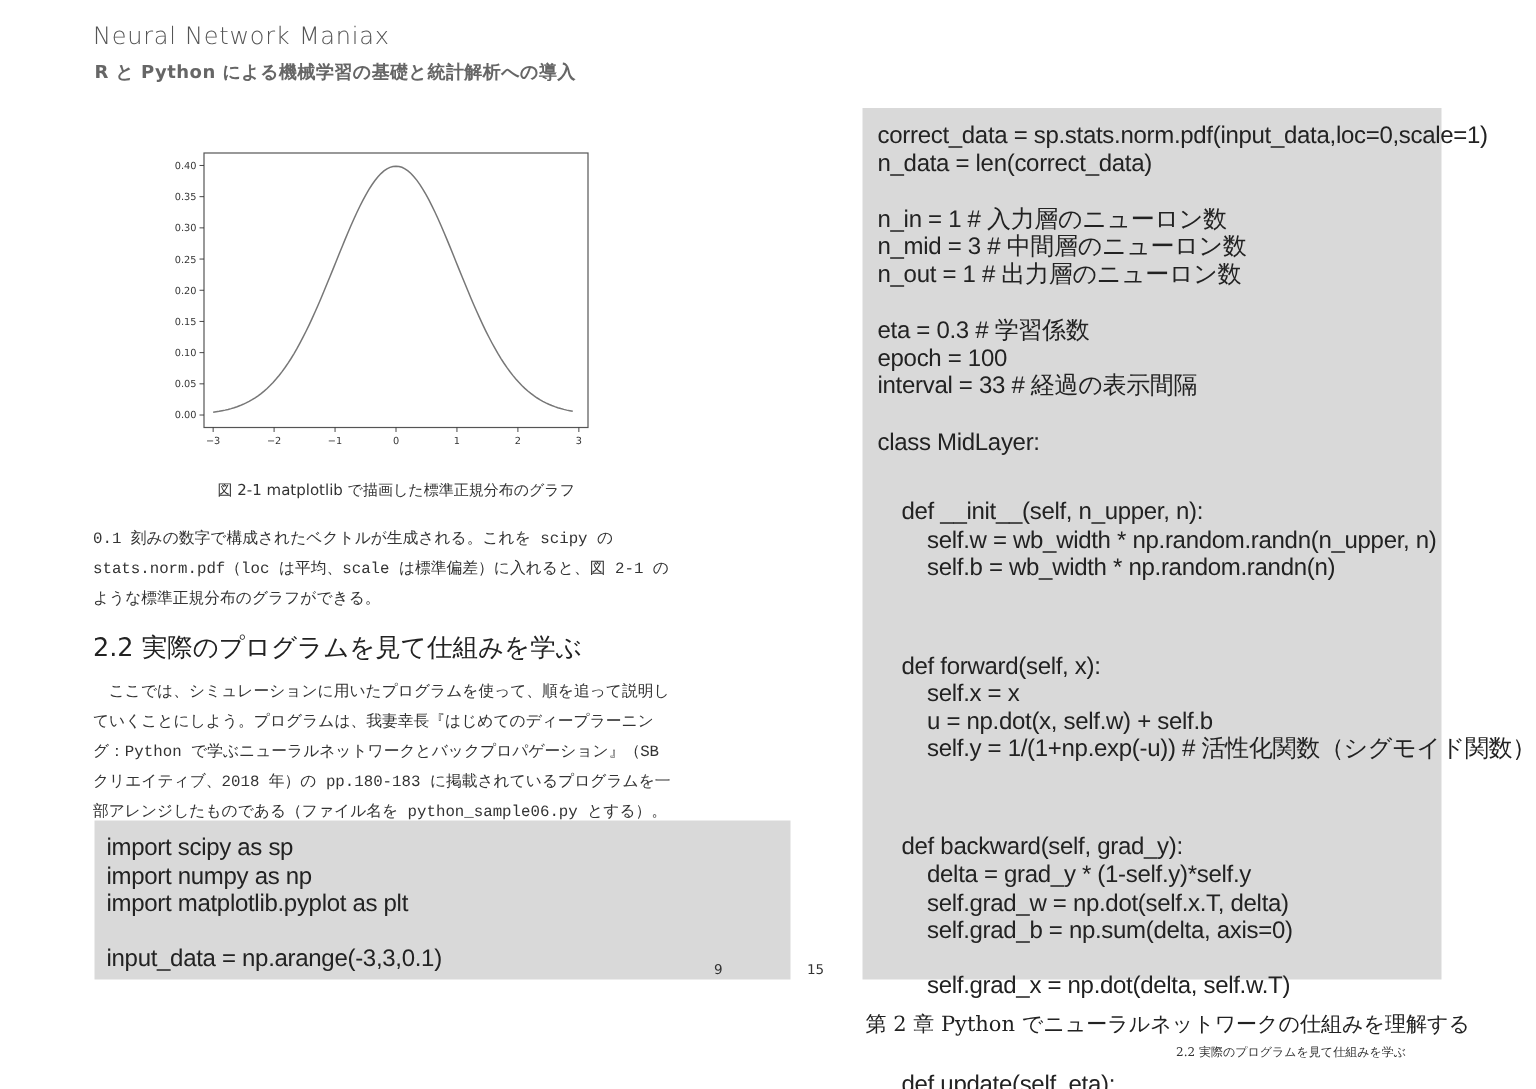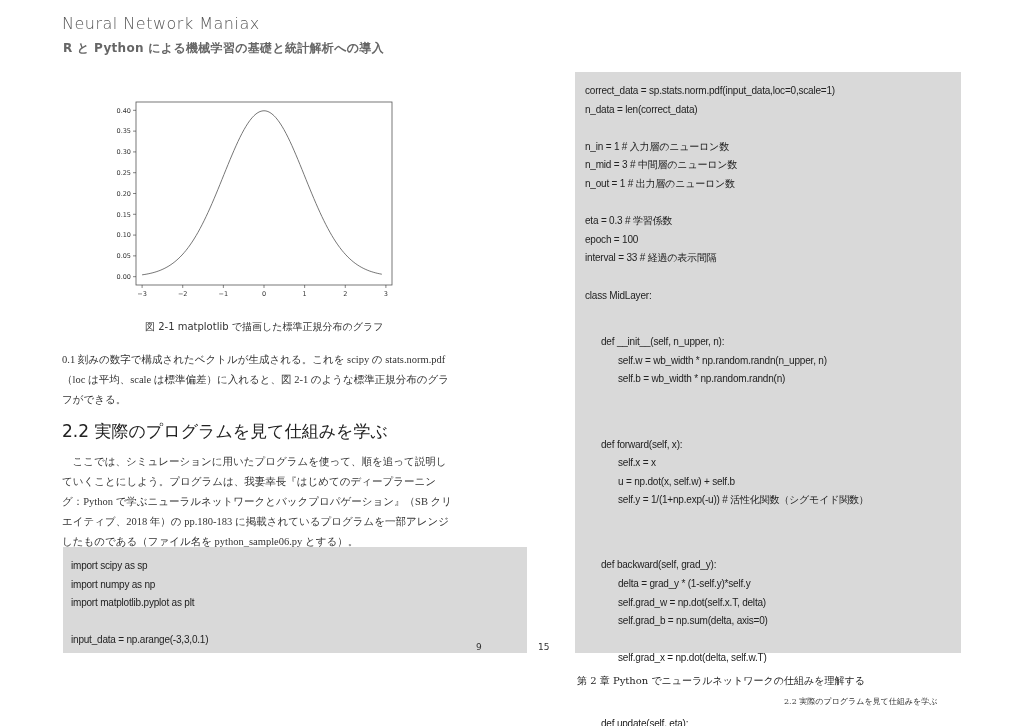--- a/index.html
+++ b/index.html
@@ -8,38 +8,38 @@
 
   .book-title { position: absolute; left: 62px; top: 14px; font-family: "DejaVu Sans", sans-serif; font-size: 16px; font-weight: 300; color: #555; letter-spacing: 0.5px; }
   .book-subtitle { position: absolute; left: 63px; top: 40px; font-size: 12px; color: #666; letter-spacing: 0.3px; font-weight: bold; }
 
   .chart-wrap { position: absolute; left: 100px; top: 97px; width: 300px; height: 205px; }
   .chart-wrap svg { width: 100%; height: 100%; }
   .tick { font-family: "DejaVu Sans", sans-serif; font-size: 6.5px; fill: #333; }
 
   .fig-caption { position: absolute; left: 145px; top: 320px; font-size: 10px; color: #333; }
 
-  .para { position: absolute; left: 62px; font-family: Liberation Serif, serif; font-size: 10.5px; line-height: 20px; color: #333; }
+  .para { position: absolute; left: 62px; font-family: Liberation Mono, monospace; font-size: 10.5px; line-height: 20px; color: #333; }
   .para1 { top: 350px; width: 390px; }
   .para2 { top: 452px; width: 390px; text-indent: 1em; }
 
   .section-heading { position: absolute; left: 62px; top: 420px; font-size: 17px; color: #222; }
 
-  .code-box { position: absolute; background: #d9d9d9; font-family: "Liberation Sans", sans-serif; font-size: 10px; color: #222; }
+  .code-box { position: absolute; background: #d9d9d9; font-family: "Liberation Sans", sans-serif; font-size: 16px; color: #222; }
   .code-left { left: 63px; top: 547px; width: 464px; height: 106px; padding: 10px 0 0 8px; }
   .code-right { left: 575px; top: 72px; width: 386px; height: 581px; padding: 10px 0 0 10px; }
   .code-line { height: 18.6px; line-height: 18.6px; white-space: pre; letter-spacing: -0.2px; }
   .ind1 { padding-left: 16px; margin-top: 28px; }
   .ind2 { padding-left: 33px; }
 
   .page-num { position: absolute; top: 642px; font-size: 9px; color: #333; }
   .pn-left { left: 476px; }
   .pn-right { left: 538px; }
 
-  .chapter-footer { position: absolute; left: 577px; top: 674px; font-family: "DejaVu Serif", serif; font-size: 10px; color: #222; }
+  .chapter-footer { position: absolute; left: 577px; top: 674px; font-family: "DejaVu Serif", serif; font-size: 14px; color: #222; }
   .section-footer { position: absolute; left: 784px; top: 696px; font-family: "DejaVu Serif", serif; font-size: 8px; color: #333; }
 </style>
 </head>
 <body>
 
 <div class="book-title">Neural Network Maniax</div>
 <div class="book-subtitle">R と Python による機械学習の基礎と統計解析への導入</div>
 
 <div class="chart-wrap">
   <svg id="chart-svg" viewBox="0 0 300 205">

